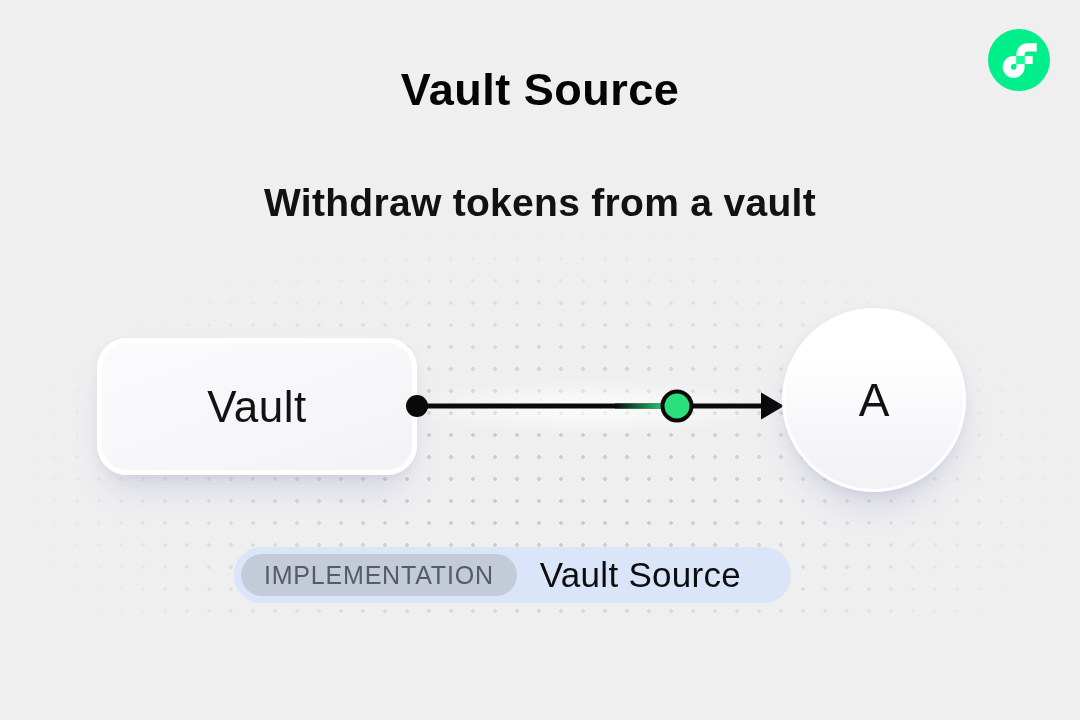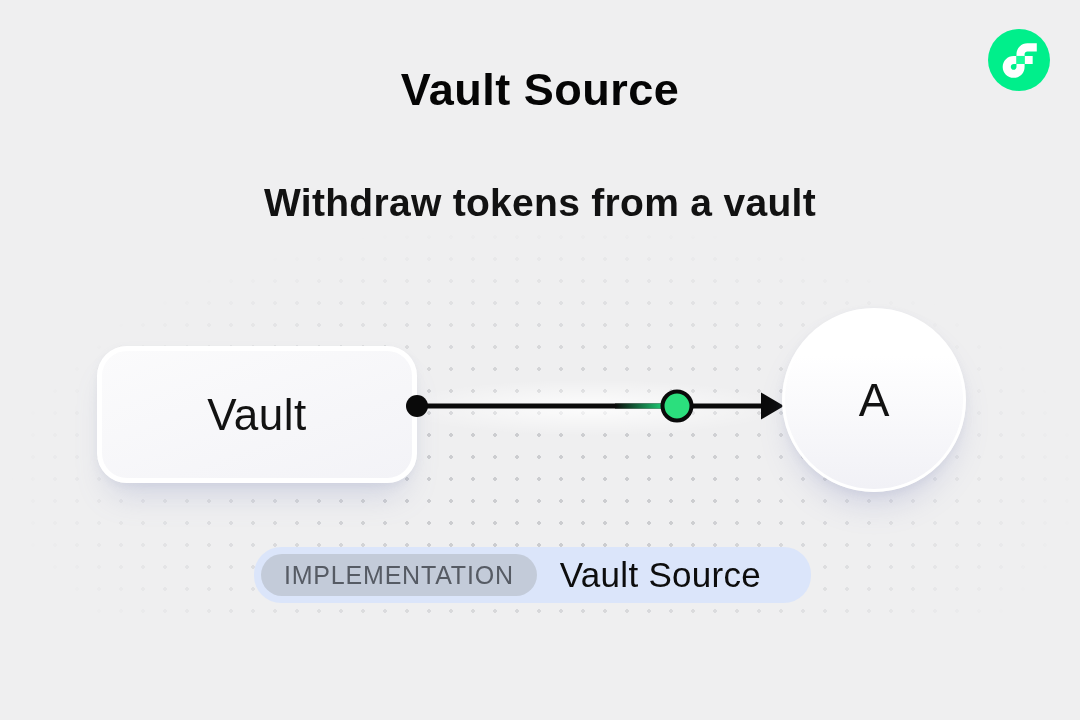--- a/index.html
+++ b/index.html
@@ -35,37 +35,37 @@
   .subtitle{
     position:absolute;left:0;top:181px;width:1080px;margin:0;
     text-align:center;font-size:39px;font-weight:700;letter-spacing:0.3px;color:#121212;
   }
 
   .vault-node{
     position:absolute;left:97px;top:338px;width:320px;height:137px;
     box-sizing:border-box;border:5px solid #ffffff;border-radius:30px;
     background:linear-gradient(160deg,#fbfbfc 0%,#f3f3f7 100%);
     box-shadow:0 22px 32px -12px rgba(125,135,185,0.28),0 3px 8px rgba(140,145,180,0.10);
-    display:flex;align-items:center;justify-content:center;margin-top:8px;
+    display:flex;align-items:center;justify-content:center;
   }
   .vault-node span{font-size:44px;color:#121212;letter-spacing:0.5px;}
 
   .target-node{
     position:absolute;left:782px;top:308px;width:184px;height:184px;
     box-sizing:border-box;border:3px solid #ffffff;border-radius:50%;
     background:linear-gradient(180deg,#ffffff 25%,#f1f1f6 100%);
     box-shadow:0 20px 32px -10px rgba(130,135,190,0.30),0 3px 8px rgba(140,145,180,0.10);
     display:flex;align-items:center;justify-content:center;
   }
   .target-node span{font-size:46px;color:#121212;}
 
   .edge{position:absolute;left:400px;top:380px;width:390px;height:52px;}
 
   .impl-badge{
-    position:absolute;left:254px;top:547px;width:557px;height:56px;
+    position:absolute;left:234px;top:547px;width:557px;height:56px;
     box-sizing:border-box;background:#dbe5fa;border-radius:27px;
     display:flex;align-items:center;padding-left:7px;
   }
   .impl-pill{
     height:42px;border-radius:21px;background:#c3cbd9;
     display:flex;align-items:center;padding:0 23px;
     font-size:25px;font-weight:400;letter-spacing:0.8px;color:#565b64;
   }
   .impl-label{
     margin-left:23px;font-size:35px;color:#0d0d0d;letter-spacing:0.3px;

